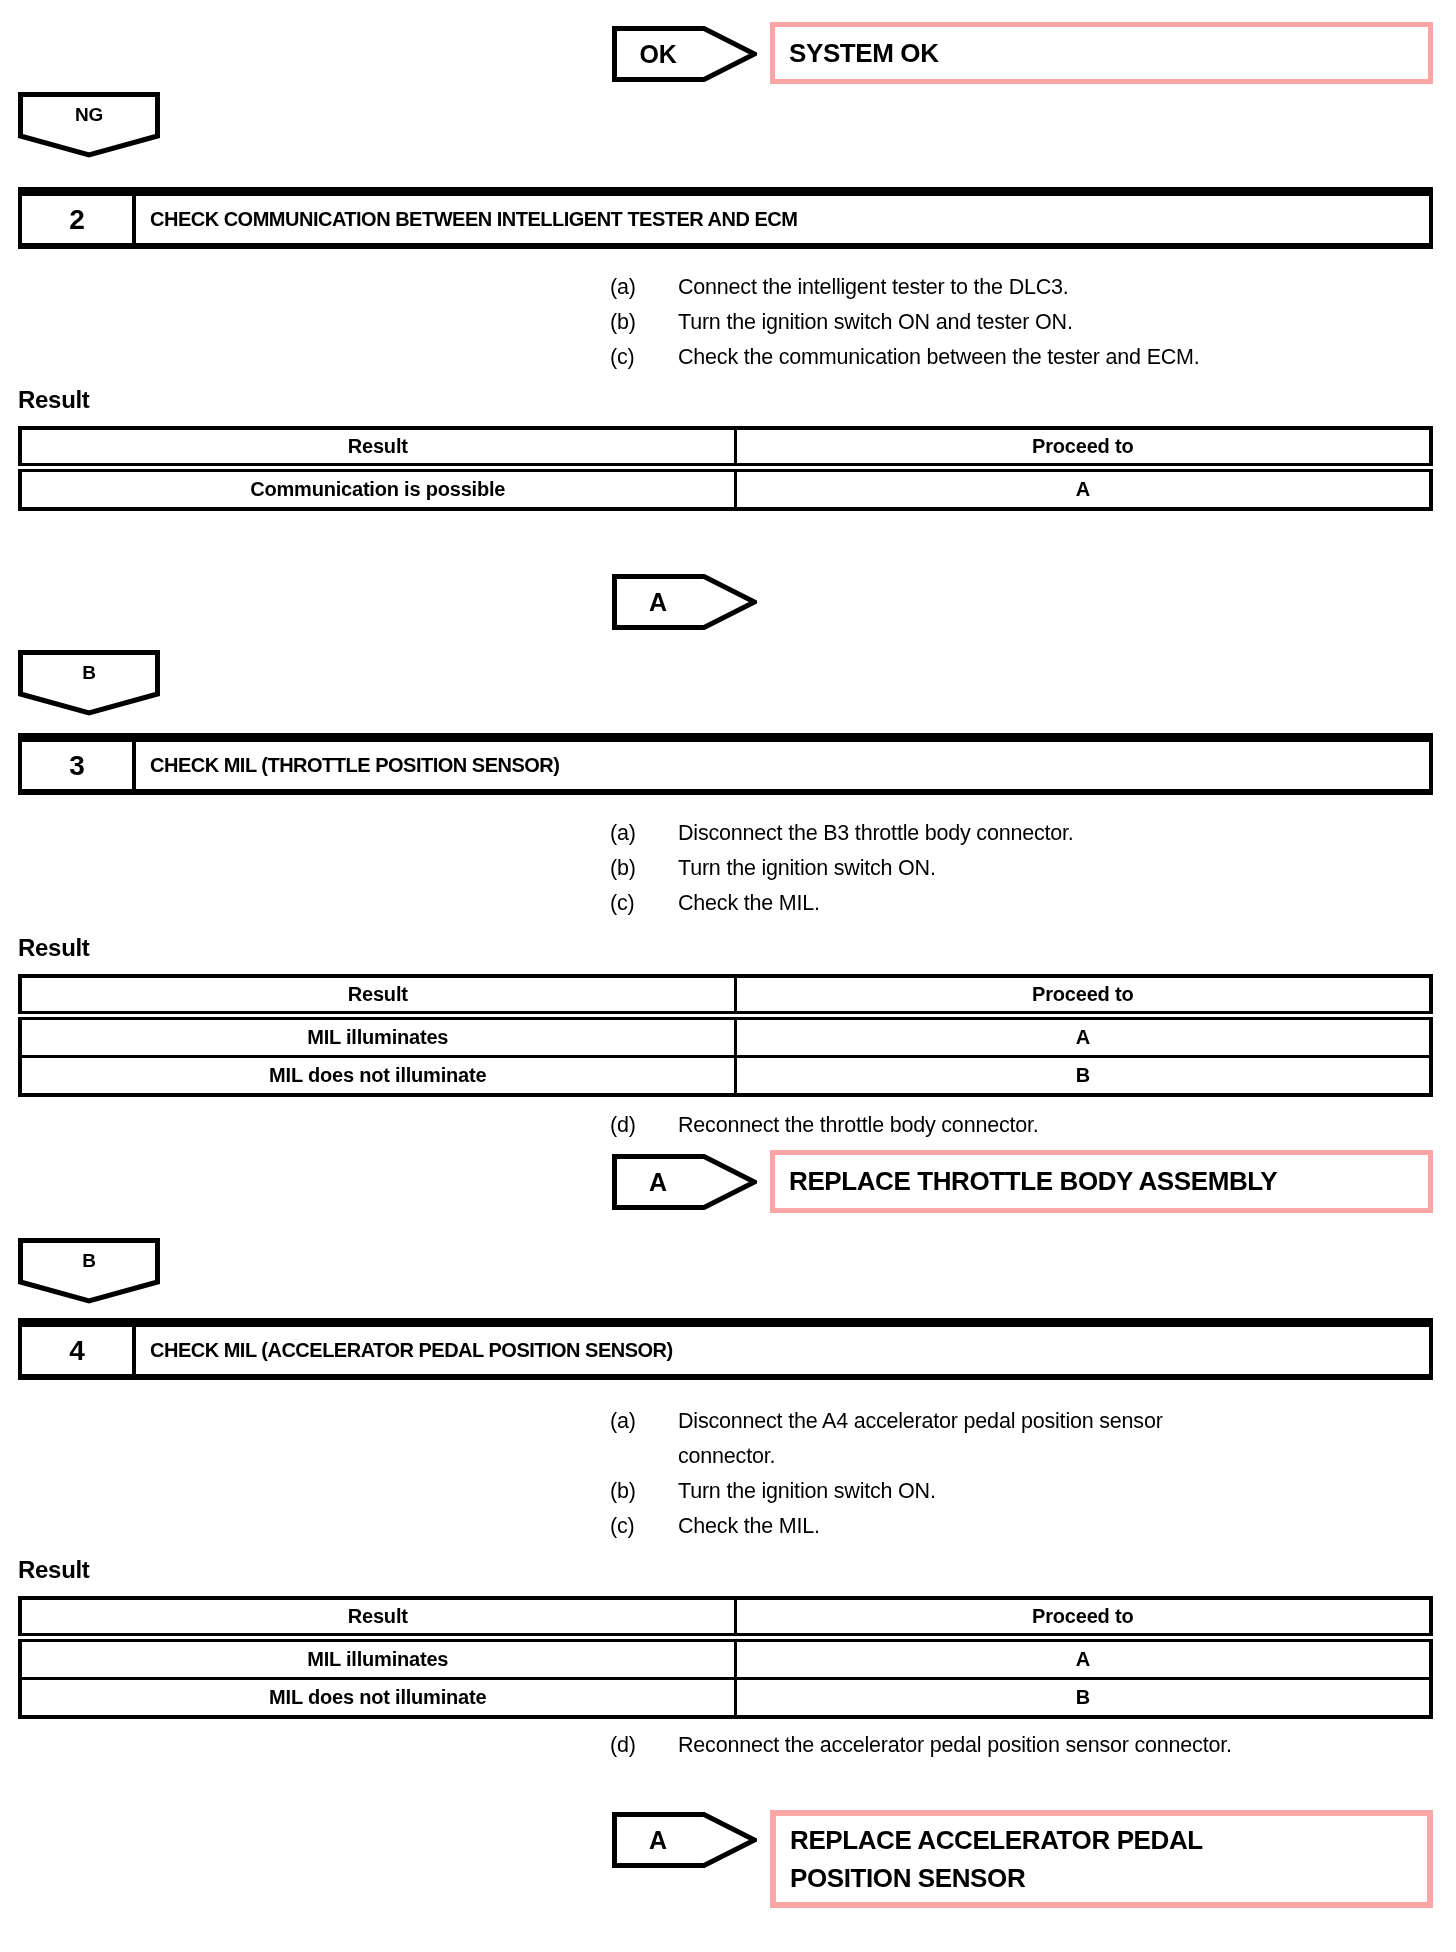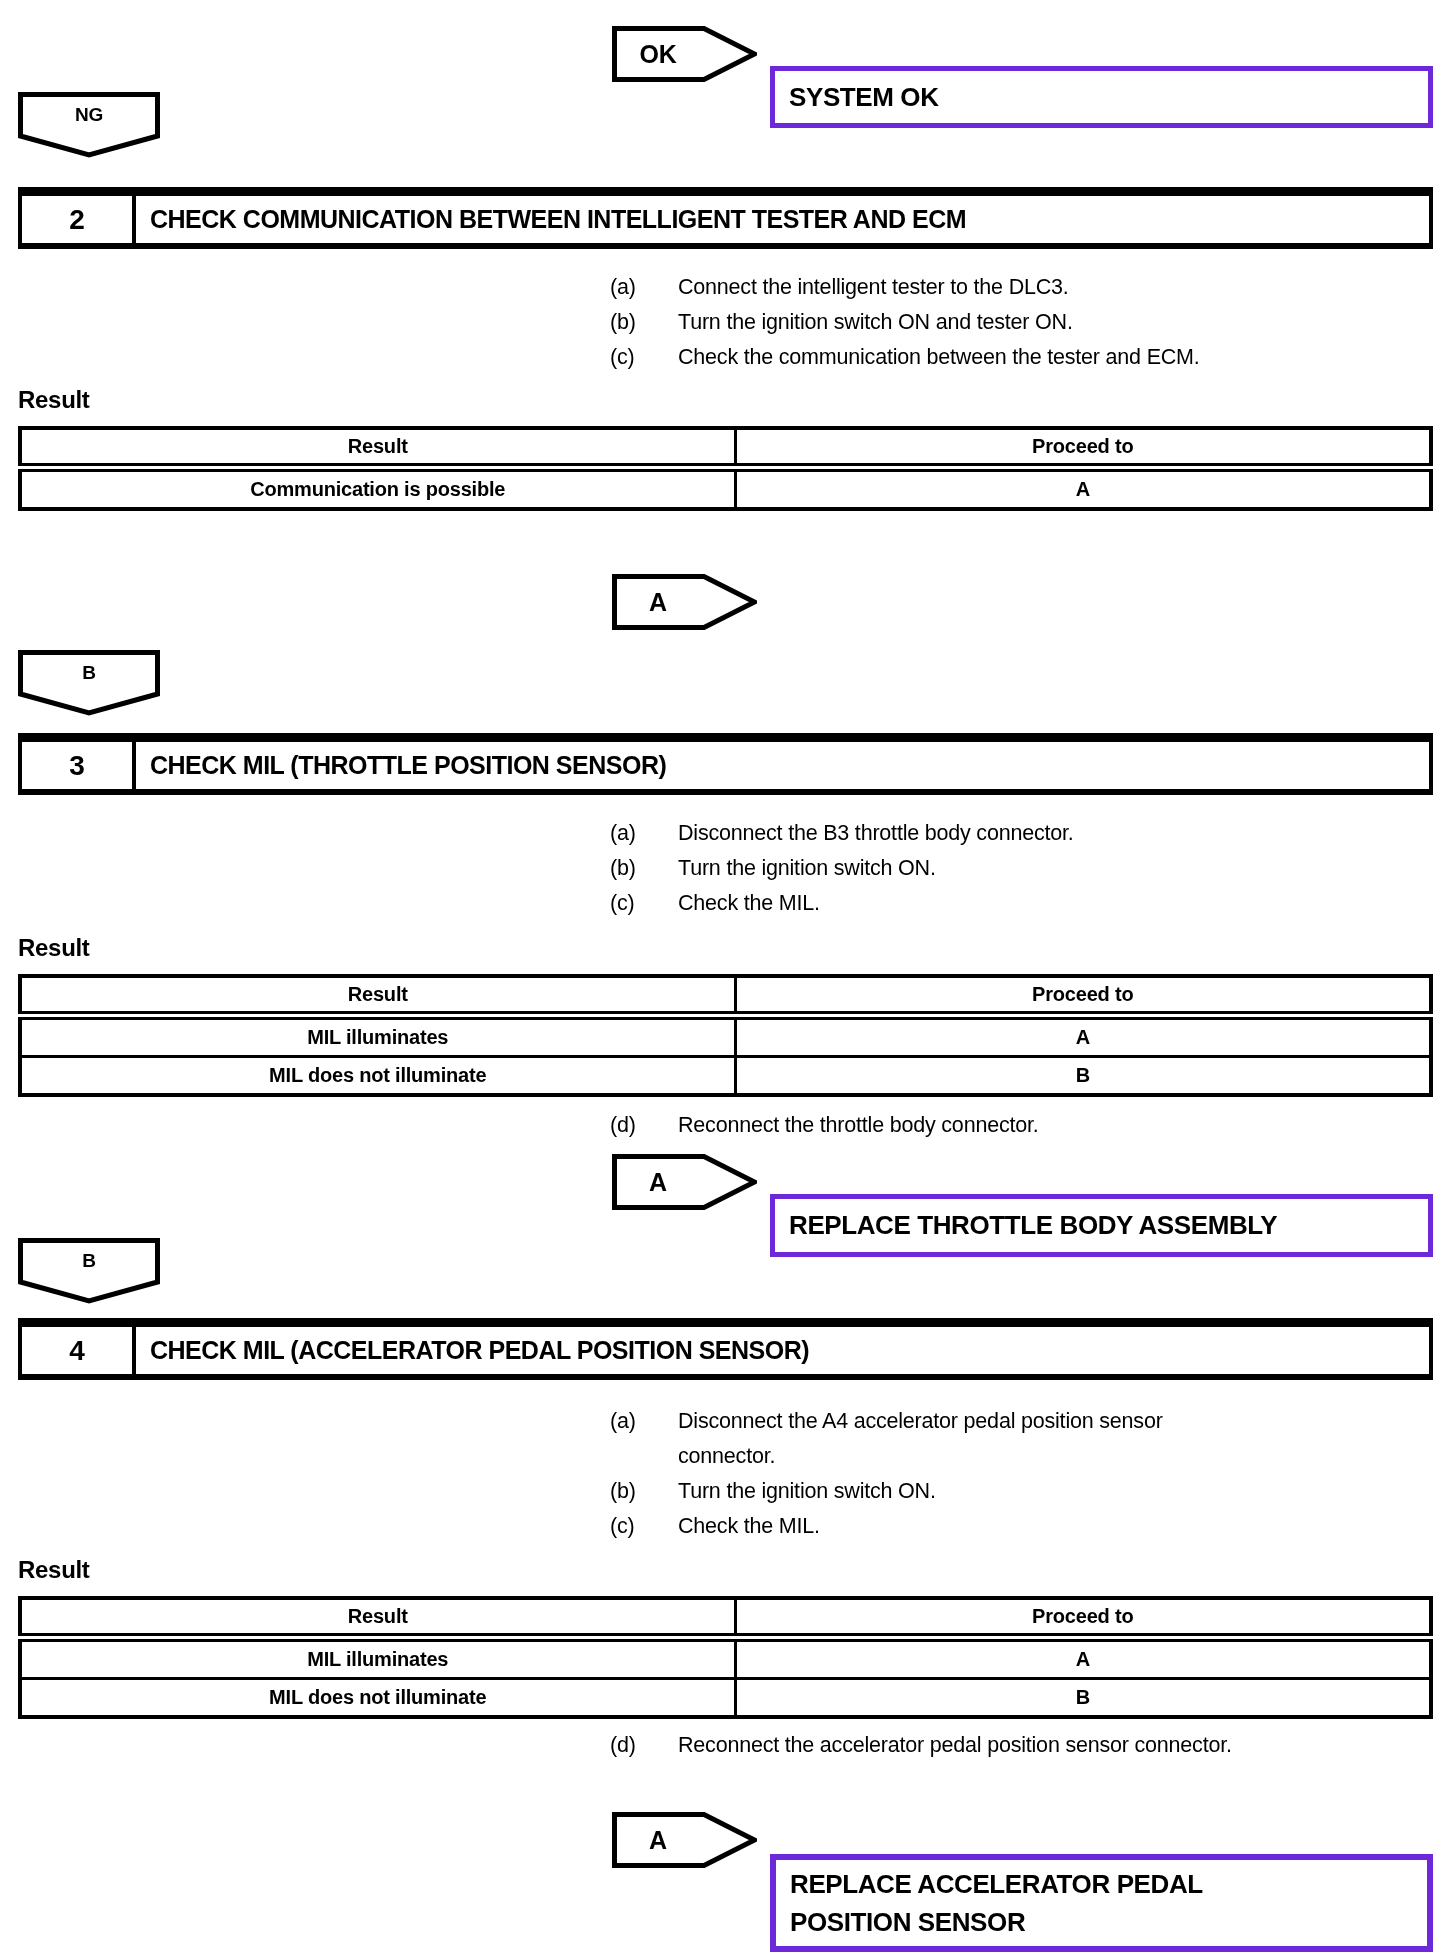--- a/index.html
+++ b/index.html
@@ -25,41 +25,41 @@
   .varrow svg{position:absolute;left:0;top:0;}
   .varrow .lbl{
     position:absolute;left:0;top:1px;width:142px;height:44px;
     line-height:44px;text-align:center;
     font-weight:bold;font-size:19px;letter-spacing:-0.3px;
   }
 
   
   .action-box{
     position:absolute;left:770px;width:663px;box-sizing:border-box;
-    border:5px solid #6d28d9;background:#fff;
+    border:5px solid #fca5a5;background:#fff;
     display:flex;align-items:center;
     padding-left:14px;
-    font-weight:bold;font-size:26px;letter-spacing:-0.4px;margin-top:44px;
+    font-weight:bold;font-size:26px;letter-spacing:-0.4px;
   }
   .action-box .wrap2{width:520px;line-height:38px;}
 
   
   .step-box{
     position:absolute;left:18px;width:1415px;height:62px;box-sizing:border-box;
     border:4px solid #000;border-top-width:9px;border-bottom-width:6px;
     background:#fff;display:flex;
   }
   .step-num{
     width:110px;flex:none;border-right:4px solid #000;
     display:flex;align-items:center;justify-content:center;
     font-weight:bold;font-size:28px;
   }
   .step-title{
     flex:1;display:flex;align-items:center;padding-left:14px;
-    font-weight:bold;font-size:25px;letter-spacing:-0.5px;white-space:nowrap;
+    font-weight:bold;font-size:20px;letter-spacing:-0.5px;white-space:nowrap;
   }
 
   
   .substeps{position:absolute;left:610px;width:660px;}
   .substep{display:flex;font-size:21.5px;line-height:35px;letter-spacing:-0.2px;}
   .substep .slabel{width:68px;flex:none;}
   .substep .stext{width:570px;}
 
   .result-heading{
     position:absolute;left:18px;

